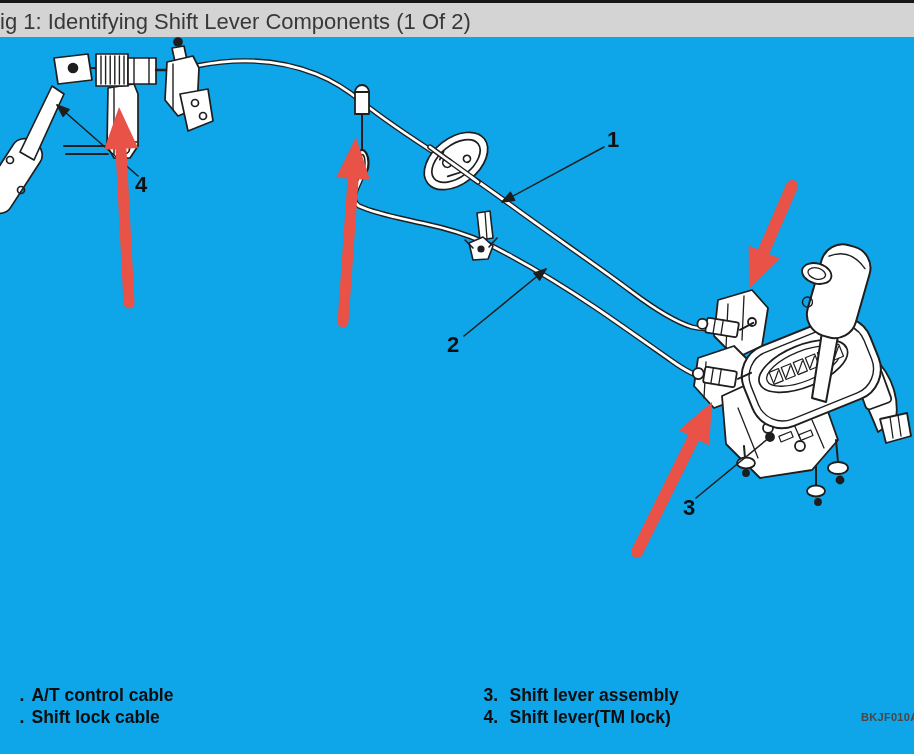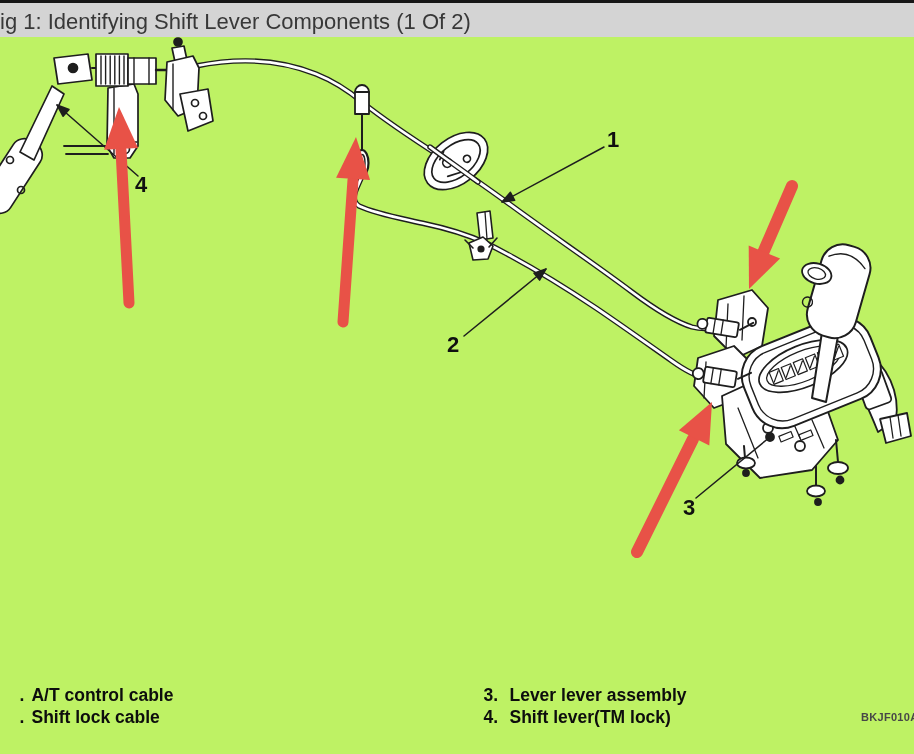--- a/index.html
+++ b/index.html
@@ -1,16 +1,16 @@
 <!DOCTYPE html>
 <html><head>
 <meta charset="utf-8">
 <style>
   html,body{margin:0;padding:0;background:#fff;}
-  .page{position:relative;width:914px;height:754px;overflow:hidden;background:#bef264;
+  .page{position:relative;width:914px;height:754px;overflow:hidden;background:#0ea5e9;
         font-family:"Liberation Sans",sans-serif;}
   .topbar{position:absolute;left:0;top:0;width:914px;height:37px;background:#d4d4d4;
           border-top:3px solid #161616;box-sizing:border-box;}
   .topbar .title{position:absolute;left:0;top:6px;font-size:22px;line-height:26px;
           color:#383838;white-space:pre;}
   svg{position:absolute;left:0;top:0;}
   .leg{position:absolute;font-size:17.5px;font-weight:700;color:#0d0d0d;white-space:pre;
        line-height:20px;}
   .leg .n{display:inline-block;}
   .leg .n.nl{width:12px;}
@@ -208,21 +208,21 @@
     </g>
   </svg>
 
   <div class="leg" style="left:0;top:687px">
     <span class="n nl">.</span><span>Shift lock cable</span>
   </div>
   <div class="leg" style="left:0;top:665px">
     <span class="n nl">.</span><span>A/T control cable</span>
   </div>
   <div class="leg" style="left:464px;top:665px">
-    <span class="n nr">3.</span><span>Lever lever assembly</span>
+    <span class="n nr">3.</span><span>Shift lever assembly</span>
   </div>
   <div class="leg" style="left:464px;top:687px">
     <span class="n nr">4.</span><span>Shift lever(TM lock)</span>
   </div>
 
   <div class="watermark">BKJF010A</div>
 
 </div>
 
 </body></html>

